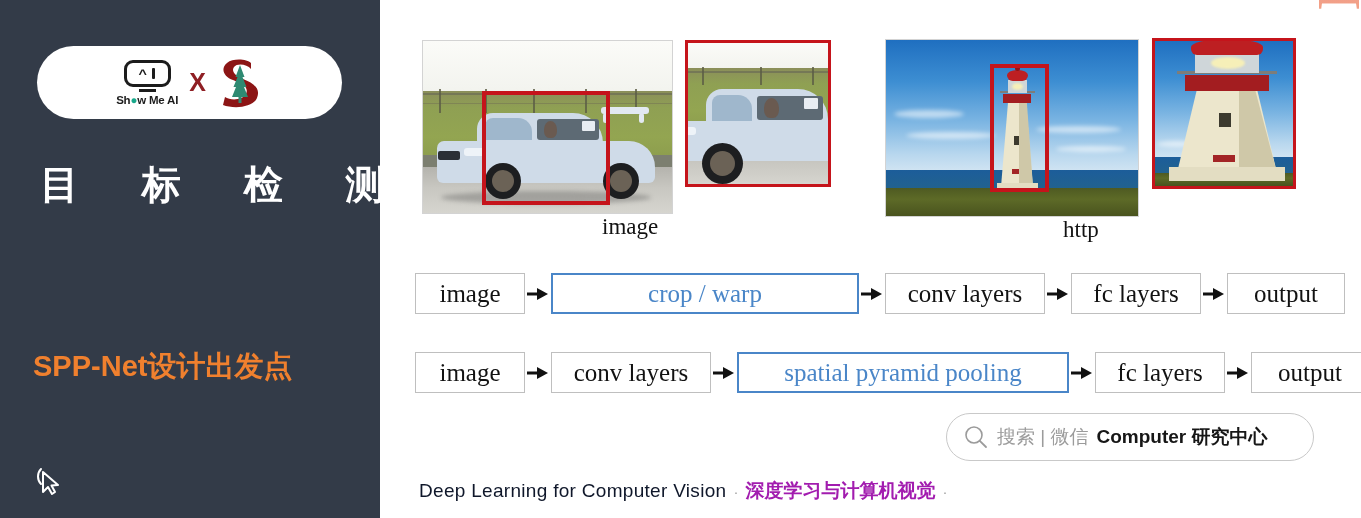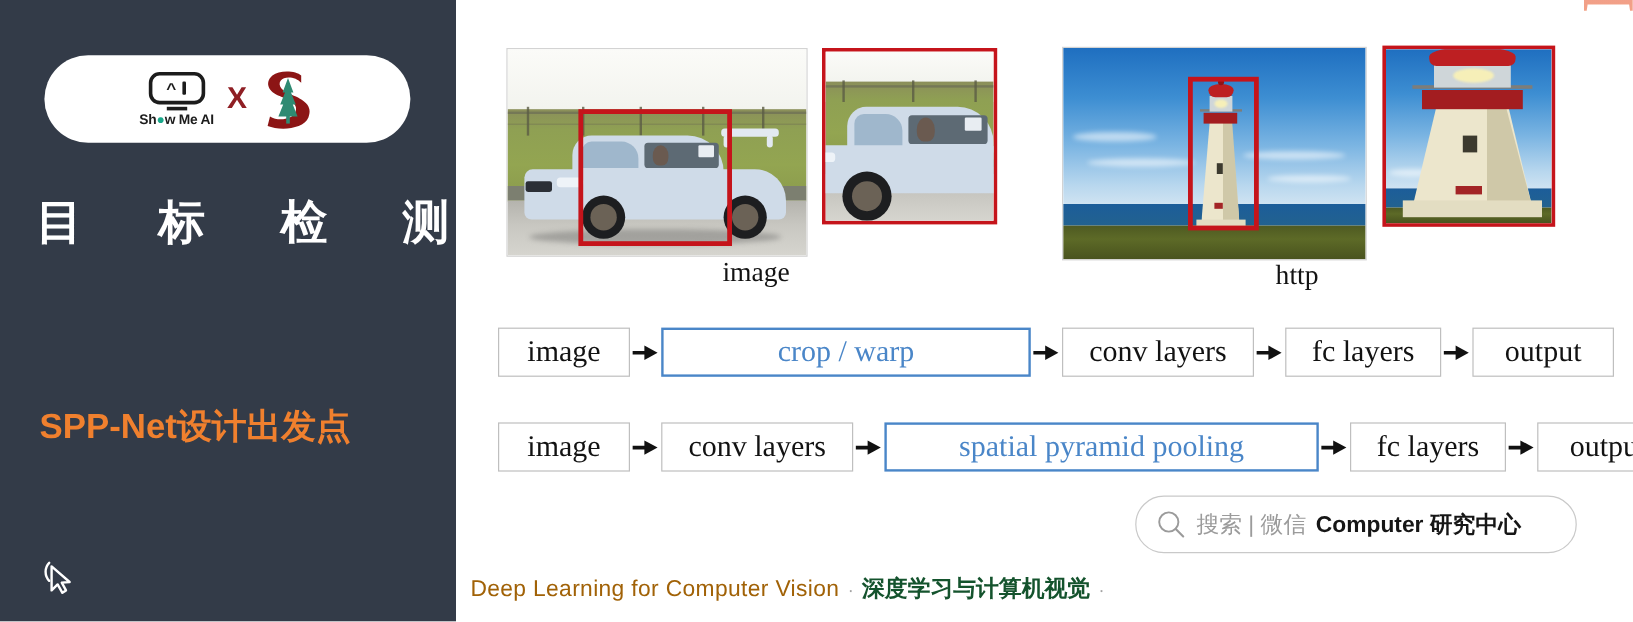--- a/index.html
+++ b/index.html
@@ -39,26 +39,26 @@
   .smai-word .o{color:#1aa88b;}
   .x-mark{font-size:25px;font-weight:bold;color:#8f1f24;line-height:1;}
   .stanford-s{position:relative;width:46px;height:52px;flex:none;}
   .stanford-s svg{display:block;}
   .stanford-txt{display:flex;flex-direction:column;line-height:1.12;}
   .stanford-txt span{
     color:#9c1c21;font-weight:bold;font-size:19px;letter-spacing:.3px;
   }
 
   .big-title{
-    position:absolute;left:30px;top:158px;width:320px;
+    position:absolute;left:40px;top:158px;width:320px;
     color:#ffffff;font-size:39px;font-weight:bold;
     letter-spacing:26px;white-space:nowrap;
   }
   .sub-title{
-    position:absolute;left:33px;top:336px;
+    position:absolute;left:33px;top:347px;
     color:#f0802e;font-size:29px;font-weight:bold;white-space:nowrap;
   }
   .url-row{
     position:absolute;left:36px;top:466px;
     display:flex;align-items:center;gap:12px;
   }
   .cursor-icon{width:26px;height:30px;}
   .url-text{
     color:#ffffff;font-size:19px;font-weight:bold;white-space:nowrap;
     font-family:"Liberation Serif","DejaVu Serif",serif;
@@ -159,23 +159,23 @@
   }
   .mag-icon{width:26px;height:26px;flex:none;}
   .search-light{color:#9b9b9b;font-size:19px;white-space:nowrap;}
   .search-bold{color:#161616;font-size:19px;font-weight:bold;white-space:nowrap;}
 
   
   .footer{
     position:absolute;left:392px;top:478px;
     display:flex;align-items:baseline;gap:7px;white-space:nowrap;
   }
-  .f-en{color:#a16207;font-size:19px;letter-spacing:.3px;}
+  .f-en{color:#0f172a;font-size:19px;letter-spacing:.3px;margin-left:27px;}
   .f-dot{color:#a3a3a3;font-size:15px;}
-  .f-cn-b{color:#14532d;font-size:19px;font-weight:bold;}
+  .f-cn-b{color:#a21caf;font-size:19px;font-weight:bold;}
   .f-cn{color:#b4b4b4;font-size:17px;}
 </style>
 </head>
 <body>
 
 <div id="root">
 
   <div class="sidebar">
 
     <div class="logo-pill">
@@ -355,21 +355,21 @@
             <path d="M10 2 L21 8 L10 14 Z" fill="#111"></path>
           </svg>
         </span>
         <div class="fbox plain" style="width: 160px;">conv layers</div>
         <span class="arrow">
           <svg width="22" height="16" viewBox="0 0 22 16">
             <line x1="0" y1="8" x2="12" y2="8" stroke="#111" stroke-width="3"></line>
             <path d="M10 2 L21 8 L10 14 Z" fill="#111"></path>
           </svg>
         </span>
-        <div class="fbox hl" style="width: 362px;">spatial pyramid pooling</div>
+        <div class="fbox hl" style="width: 332px;">spatial pyramid pooling</div>
         <span class="arrow">
           <svg width="22" height="16" viewBox="0 0 22 16">
             <line x1="0" y1="8" x2="12" y2="8" stroke="#111" stroke-width="3"></line>
             <path d="M10 2 L21 8 L10 14 Z" fill="#111"></path>
           </svg>
         </span>
         <div class="fbox plain" style="width: 130px;">fc layers</div>
         <span class="arrow">
           <svg width="22" height="16" viewBox="0 0 22 16">
             <line x1="0" y1="8" x2="12" y2="8" stroke="#111" stroke-width="3"></line>

